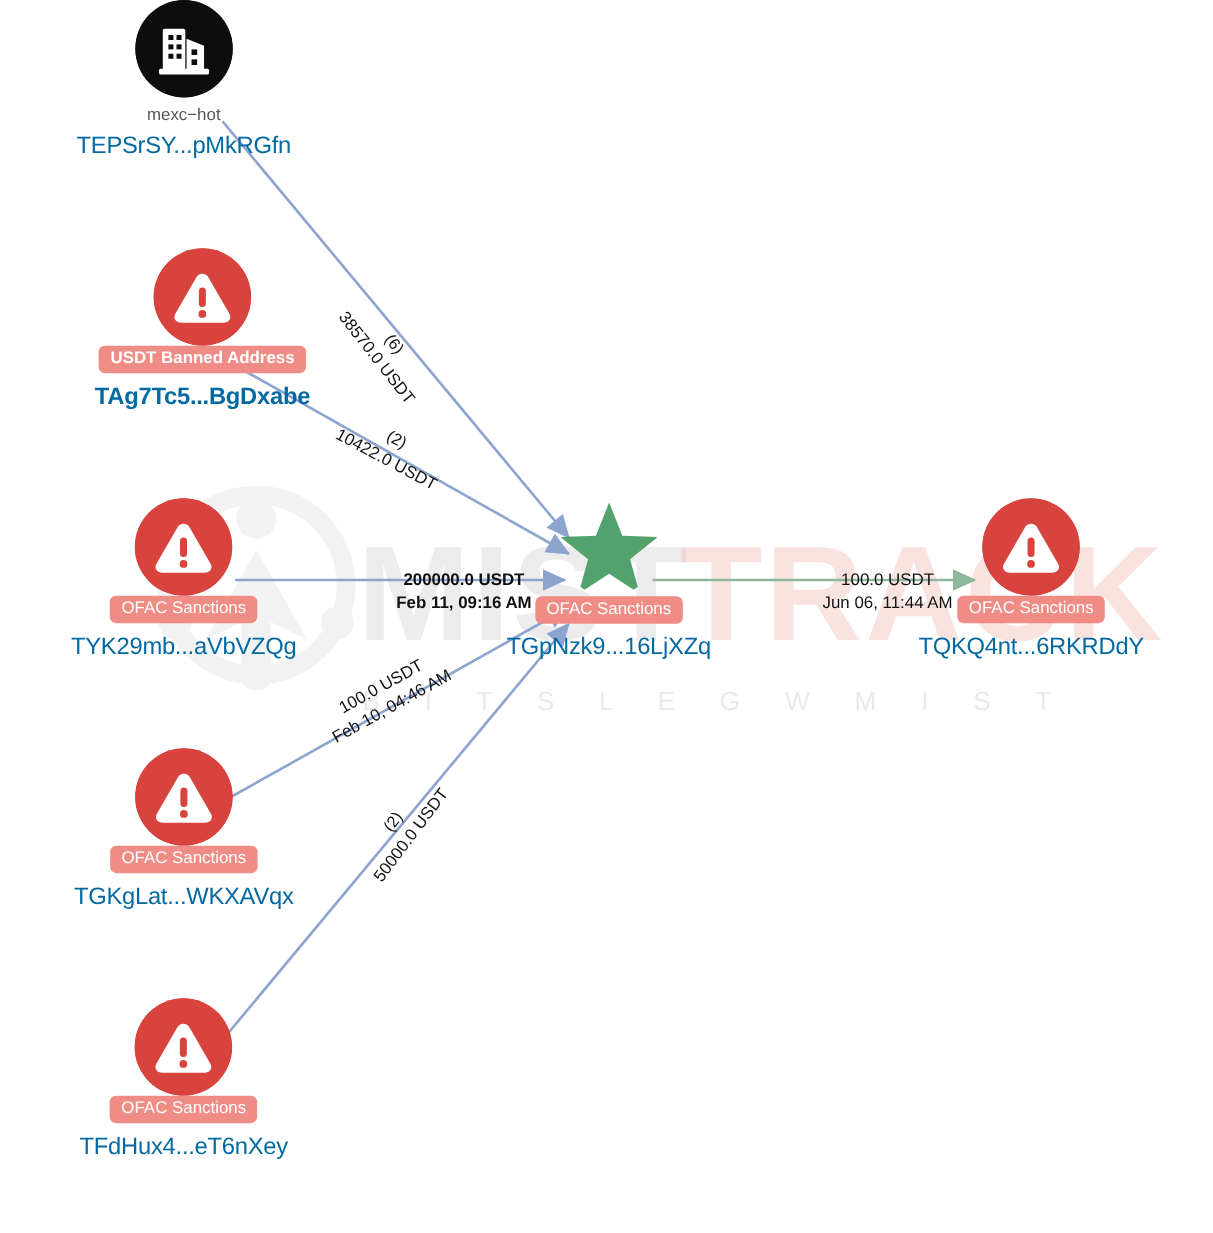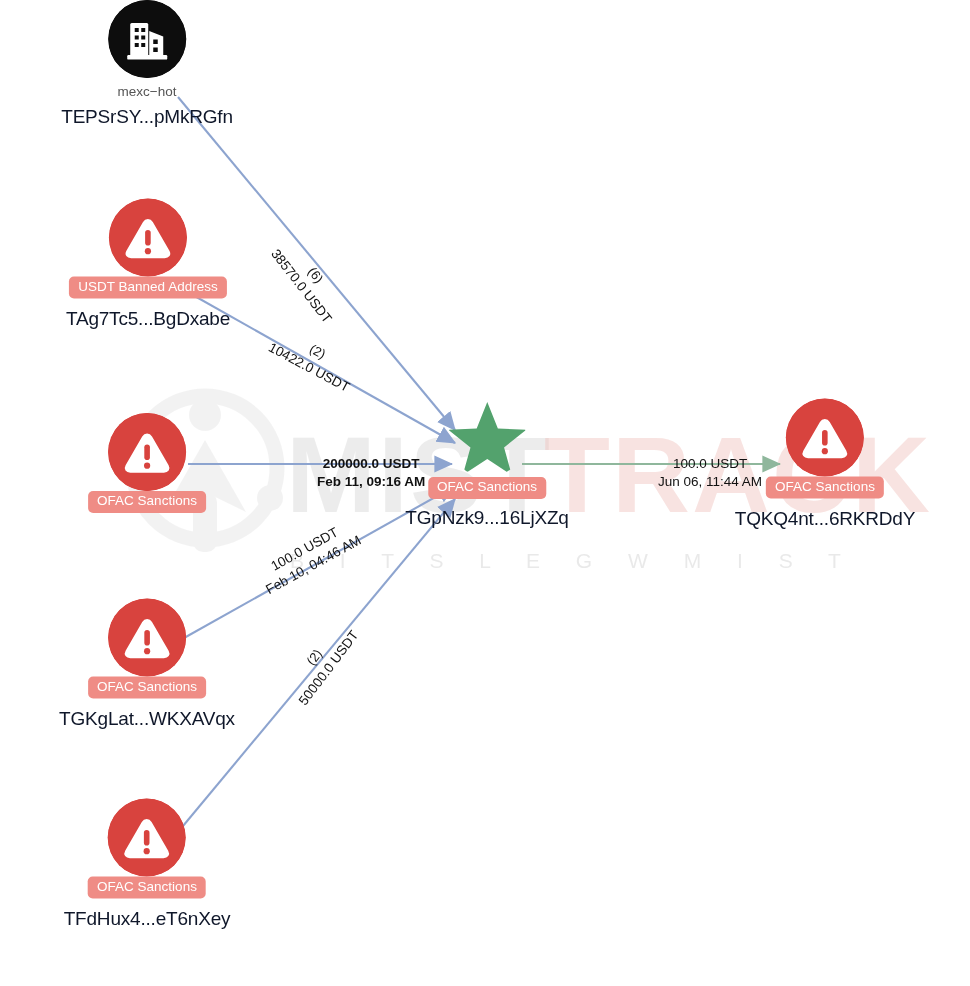--- a/index.html
+++ b/index.html
@@ -41,21 +41,21 @@
     height: 78px;
     border-radius: 50%;
     margin: 0 auto;
     display: block;
   }
   .node-icon.alert { background: #d8433e; }
   .node-icon.exchange { background: #0d0d0d; }
   .node-caption {
     margin-top: 7px;
     font-size: 19px;
-    color: #0f172a;
+    color: #0369a1;
     letter-spacing: -0.2px;
   }
   .node-sublabel {
     font-size: 13.5px;
     color: #555555;
     margin-top: 6px;
     margin-bottom: 1px;
     text-align: center;
   }
   .tag {
@@ -176,39 +176,40 @@
           <rect x="26.5" y="43" width="4" height="4" fill="#0d0d0d"></rect>
           <rect x="33" y="43" width="4" height="4" fill="#0d0d0d"></rect>
           <rect x="45" y="39.5" width="4.5" height="4.5" fill="#0d0d0d"></rect>
           <rect x="45" y="47.5" width="4.5" height="4.5" fill="#0d0d0d"></rect>
         </g>
       </svg>
       <div class="node-sublabel">mexc−hot</div>
       <div class="node-caption">TEPSrSY...pMkRGfn</div>
     </div>
 
-    <div class="node" style="left:148px; top:264px;">
+    <div class="node" style="left:162px; top:264px;font-weight:bold;">
       <svg class="node-icon alert" viewBox="0 0 78 78">
         <circle cx="39" cy="39" r="39" fill="#d8433e"></circle>
         <path d="M39 20.5 Q42.2 20.5 43.9 23.4 L60.5 52.3 Q62.2 55.2 60.6 57.5 Q59.1 59.6 55.8 59.6 L22.2 59.6 Q18.9 59.6 17.4 57.5 Q15.8 55.2 17.5 52.3 L34.1 23.4 Q35.8 20.5 39 20.5 Z" fill="#ffffff"></path>
         <rect x="36.2" y="31.5" width="5.6" height="15.5" rx="2.8" fill="#d8433e"></rect>
         <circle cx="39" cy="52.6" r="3.1" fill="#d8433e"></circle>
       </svg>
       <div><span class="tag">USDT Banned Address</span></div>
       <div class="node-caption">TAg7Tc5...BgDxabe</div>
     </div>
 
     <div class="node" style="left:147px; top:464px;">
       <svg class="node-icon alert" viewBox="0 0 78 78">
         <circle cx="39" cy="39" r="39" fill="#d8433e"></circle>
         <path d="M39 20.5 Q42.2 20.5 43.9 23.4 L60.5 52.3 Q62.2 55.2 60.6 57.5 Q59.1 59.6 55.8 59.6 L22.2 59.6 Q18.9 59.6 17.4 57.5 Q15.8 55.2 17.5 52.3 L34.1 23.4 Q35.8 20.5 39 20.5 Z" fill="#ffffff"></path>
         <rect x="36.2" y="31.5" width="5.6" height="15.5" rx="2.8" fill="#d8433e"></rect>
         <circle cx="39" cy="52.6" r="3.1" fill="#d8433e"></circle>
       </svg>
       <div><span class="tag">OFAC Sanctions</span></div>
+      <div class="node-caption">TYK29mb...aVbVZQg</div>
     </div>
 
     <div class="node" style="left:147px; top:664px;">
       <svg class="node-icon alert" viewBox="0 0 78 78">
         <circle cx="39" cy="39" r="39" fill="#d8433e"></circle>
         <path d="M39 20.5 Q42.2 20.5 43.9 23.4 L60.5 52.3 Q62.2 55.2 60.6 57.5 Q59.1 59.6 55.8 59.6 L22.2 59.6 Q18.9 59.6 17.4 57.5 Q15.8 55.2 17.5 52.3 L34.1 23.4 Q35.8 20.5 39 20.5 Z" fill="#ffffff"></path>
         <rect x="36.2" y="31.5" width="5.6" height="15.5" rx="2.8" fill="#d8433e"></rect>
         <circle cx="39" cy="52.6" r="3.1" fill="#d8433e"></circle>
       </svg>
       <div><span class="tag">OFAC Sanctions</span></div>

